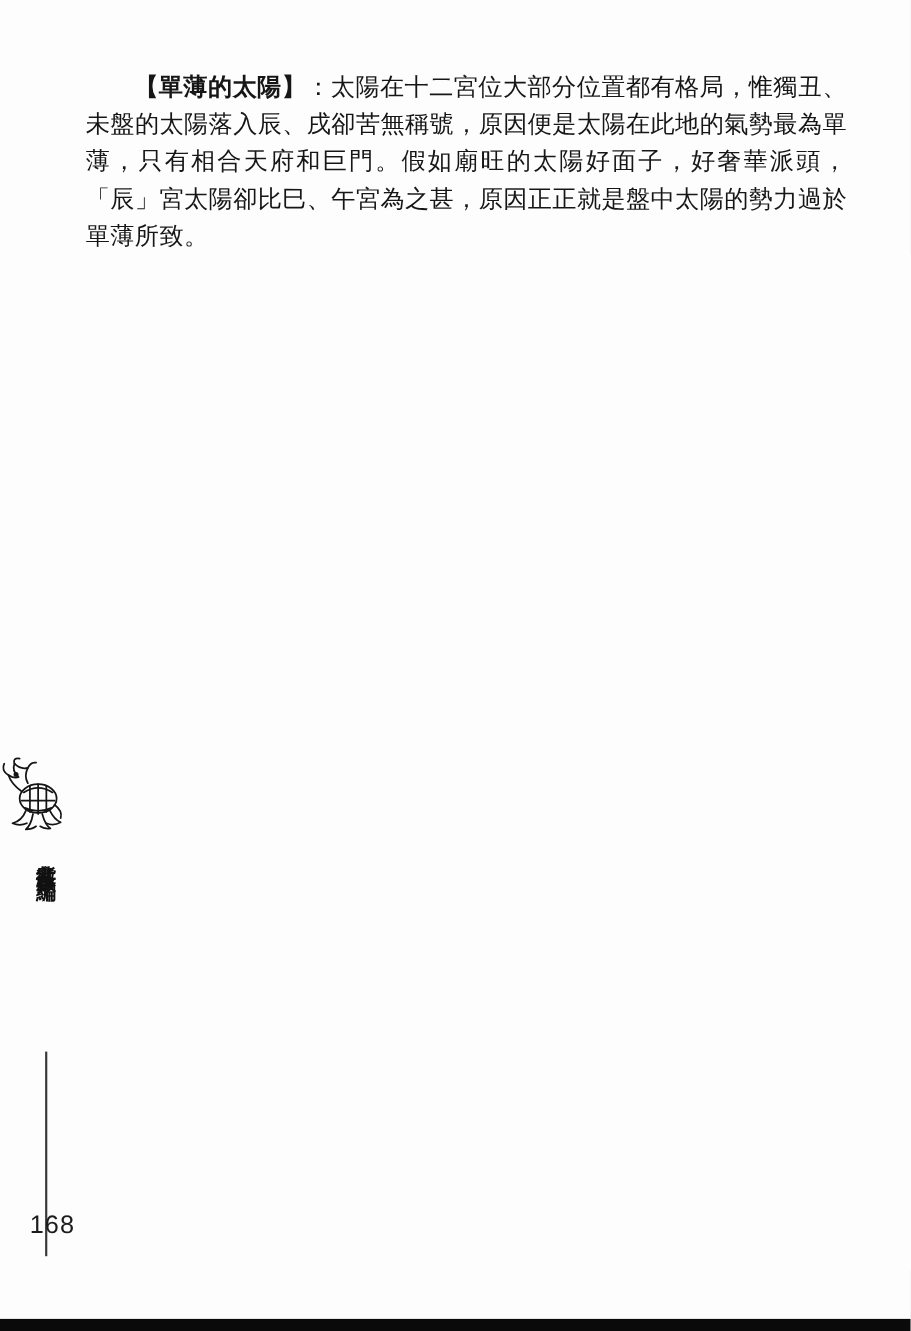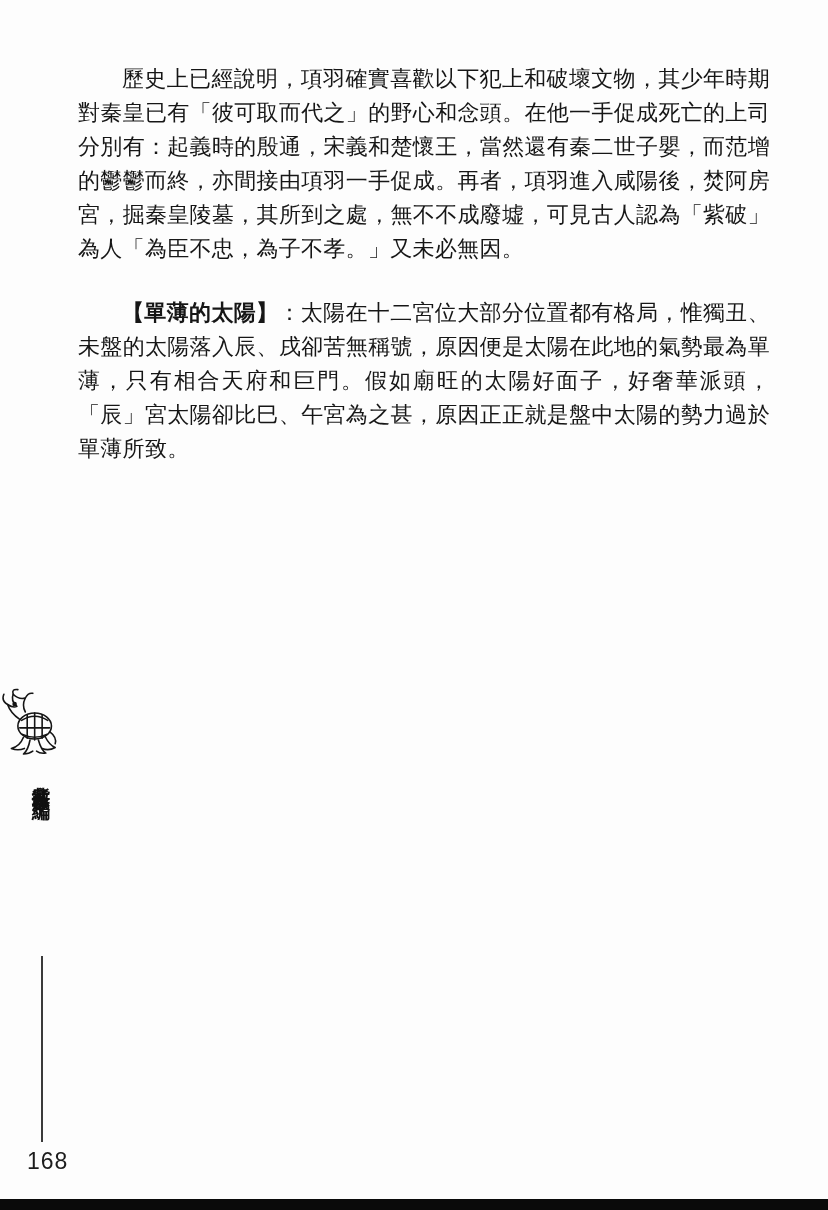--- a/index.html
+++ b/index.html
@@ -60,42 +60,41 @@
     position: absolute;
     left: 41px;
     top: 956px;
     width: 2px;
     height: 186px;
     background: #3a3a3a;
   }
   .page-number {
     position: absolute;
     left: 27px;
-    top: 1148px;
+    top: 1100px;
     font-family: "Liberation Sans", sans-serif;
     font-size: 23px;
     letter-spacing: 1px;
     color: #1c1c1c;
   }
   .scan-edge-bar {
     position: absolute;
     left: 0;
     right: 0;
     bottom: 0;
     height: 11px;
     background: #0a0a0a;
   }
 </style>
 </head>
 <body>
 
 <div class="page">
 
   <div class="body-text">
-      <p class="indent">歷史上已經說明，項羽確實喜歡以下犯上和破壞文物，其少年時期對秦皇已有「彼可取而代之」的野心和念頭。在他一手促成死亡的上司分別有：起義時的殷通，宋義和楚懷王，當然還有秦二世子嬰，而范增的鬱鬱而終，亦間接由項羽一手促成。再者，項羽進入咸陽後，焚阿房宮，掘秦皇陵墓，其所到之處，無不不成廢墟，可見古人認為「紫破」為人「為臣不忠，為子不孝。」又未必無因。</p>
       <p class="indent"><b>【單薄的太陽】</b>：太陽在十二宮位大部分位置都有格局，惟獨丑、未盤的太陽落入辰、戌卻苦無稱號，原因便是太陽在此地的氣勢最為單薄，只有相合天府和巨門。假如廟旺的太陽好面子，好奢華派頭，「辰」宮太陽卻比巳、午宮為之甚，原因正正就是盤中太陽的勢力過於單薄所致。</p>
     </div>
 
   <svg class="emblem" viewBox="0 0 60 84" xmlns="http://www.w3.org/2000/svg">
     <g fill="none" stroke="#151515" stroke-width="1.7" stroke-linecap="round" stroke-linejoin="round">
 
       <ellipse cx="35" cy="42" rx="18" ry="14"></ellipse>
       <path d="M21 36 Q35 27 49 36"></path>
       <path d="M19 44 H51"></path>
       <path d="M22 51 Q35 57 48 51"></path>

